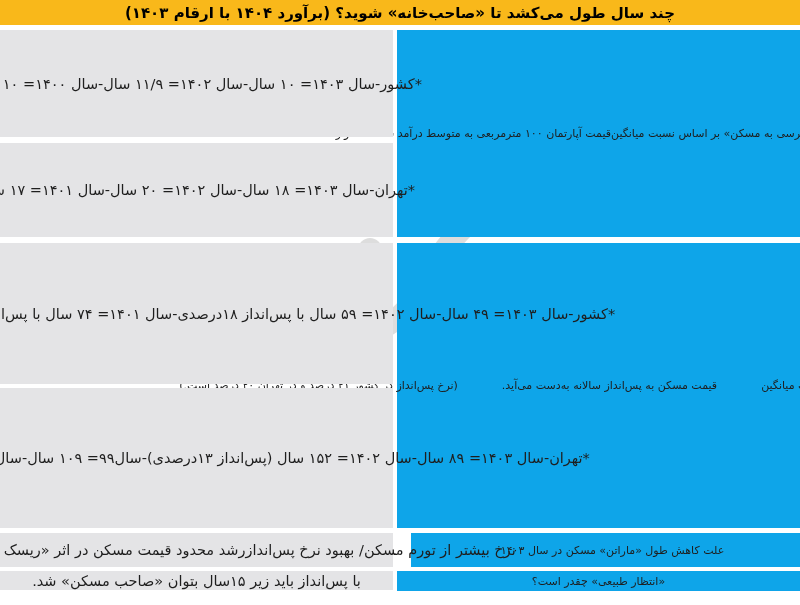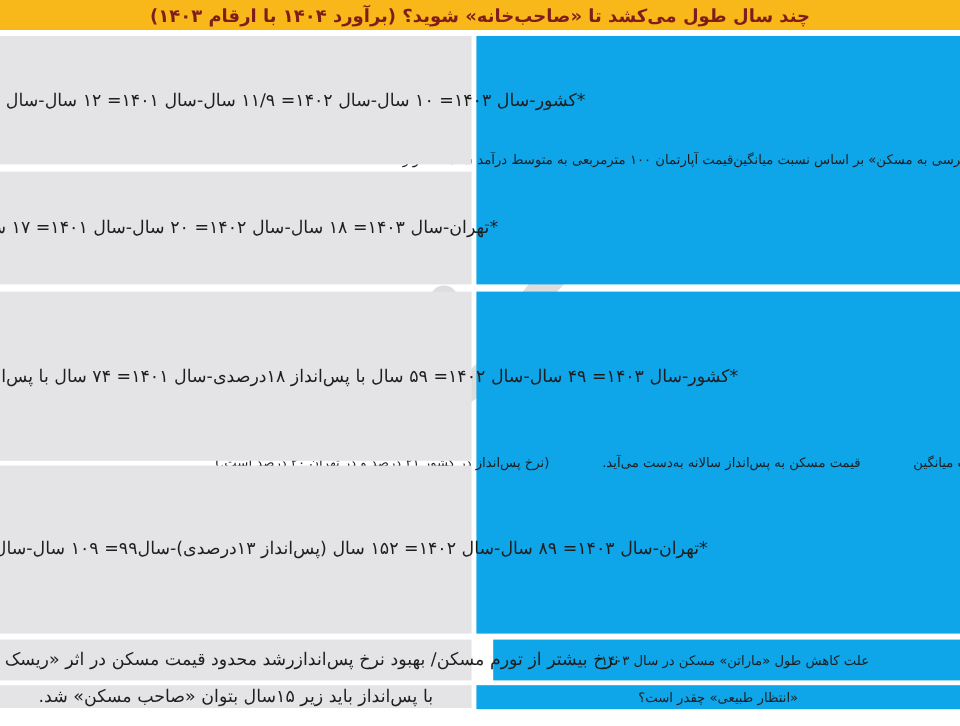--- a/index.html
+++ b/index.html
@@ -3,21 +3,21 @@
 <meta charset="utf-8">
 <style>
   html, body { margin: 0; padding: 0; }
   body {
     width: 800px; height: 605px; overflow: hidden; background: #ffffff;
     font-family: "DejaVu Sans", sans-serif; color: #1e1e1e; position: relative;
   }
   .title-bar {
     position: absolute; left: 0; top: 0; width: 800px; height: 25px;
     background: #f9b81a; display: flex; align-items: center; justify-content: center;
-    direction: rtl; font-weight: bold; font-size: 15px; color: #7f1d1d;
+    direction: rtl; font-weight: bold; font-size: 15px; color: #000000;
   }
   .cell {
     position: absolute; box-sizing: border-box;
     display: flex; flex-direction: row; align-items: center; justify-content: center;
     direction: rtl; text-align: center;
   }
   .left { left: 0; width: 393px; background: #e4e4e6; font-size: 14.5px; line-height: 20px; }
   .right { left: 397px; width: 403px; background: #0ea5e9; font-size: 11px; line-height: 21px; }
   .cell .line { white-space: nowrap; }
   .cell .heading { font-size: 14.5px; }
@@ -41,21 +41,20 @@
 </svg>
 
 <div class="cell right" style="top:30px;height:207px;">
   <span class="line">شاخص «دسترسی به مسکن» بر اساس نسبت میانگین</span>
   <span class="line">قیمت آپارتمان ۱۰۰ مترمربعی به متوسط درآمد سالانه خانوار</span>
 </div>
 <div class="cell left" style="top:30px;height:107px;">
   <span class="line heading">*کشور</span>
   <span class="line">-سال ۱۴۰۳= ۱۰ سال</span>
   <span class="line">-سال ۱۴۰۲= ۱۱/۹ سال</span>
-  <span class="line">-سال ۱۴۰۱= ۱۲ سال</span>
   <span class="line">-سال ۱۴۰۰= ۱۰ سال</span>
 </div>
 <div class="cell left" style="top:143px;height:94px;">
   <span class="line heading">*تهران</span>
   <span class="line">-سال ۱۴۰۳= ۱۸ سال</span>
   <span class="line">-سال ۱۴۰۲= ۲۰ سال</span>
   <span class="line">-سال ۱۴۰۱= ۱۷ سال</span>
 </div>
 
 <div class="cell right" style="top:243px;height:285px;gap:44px;">

